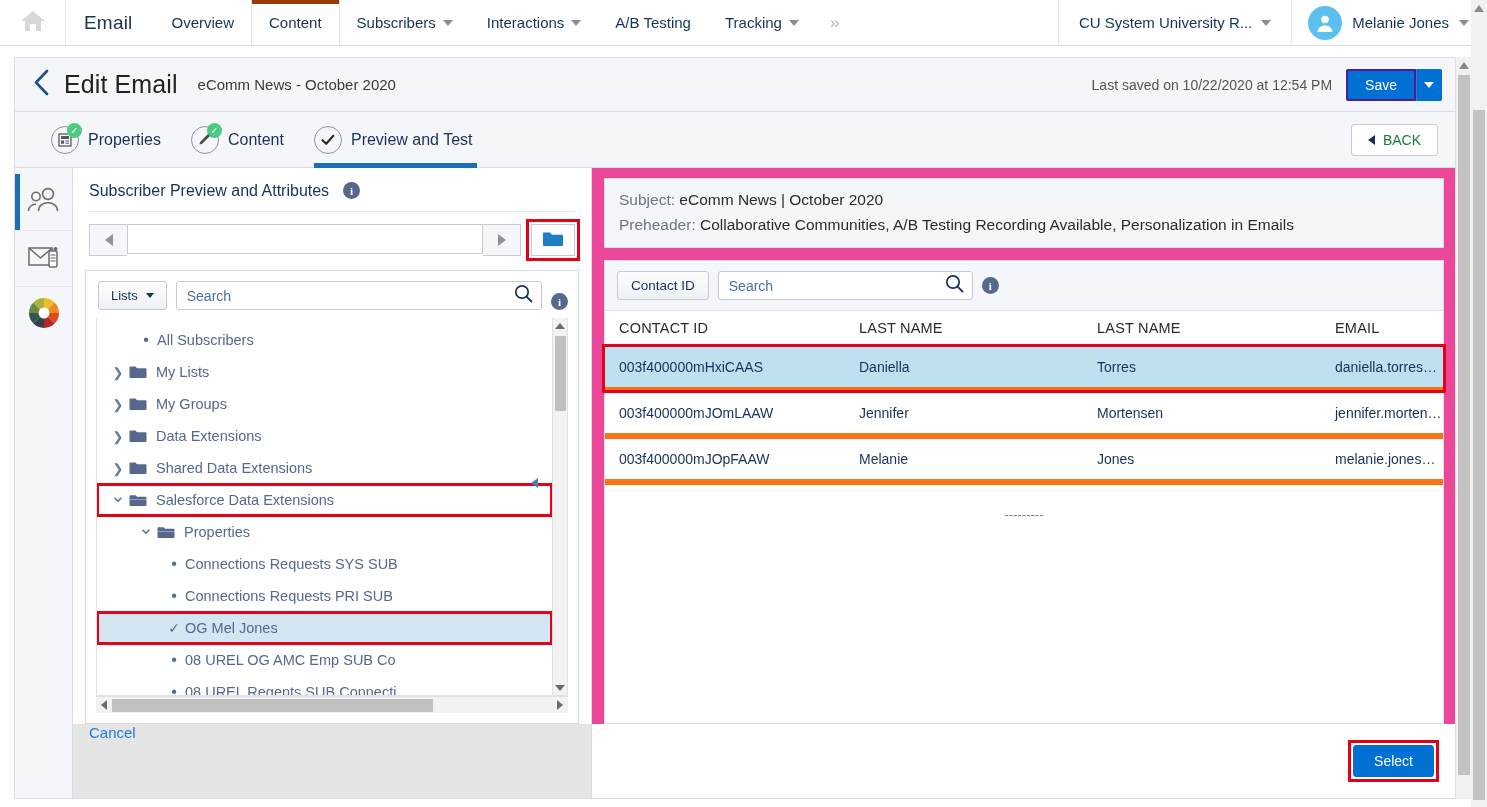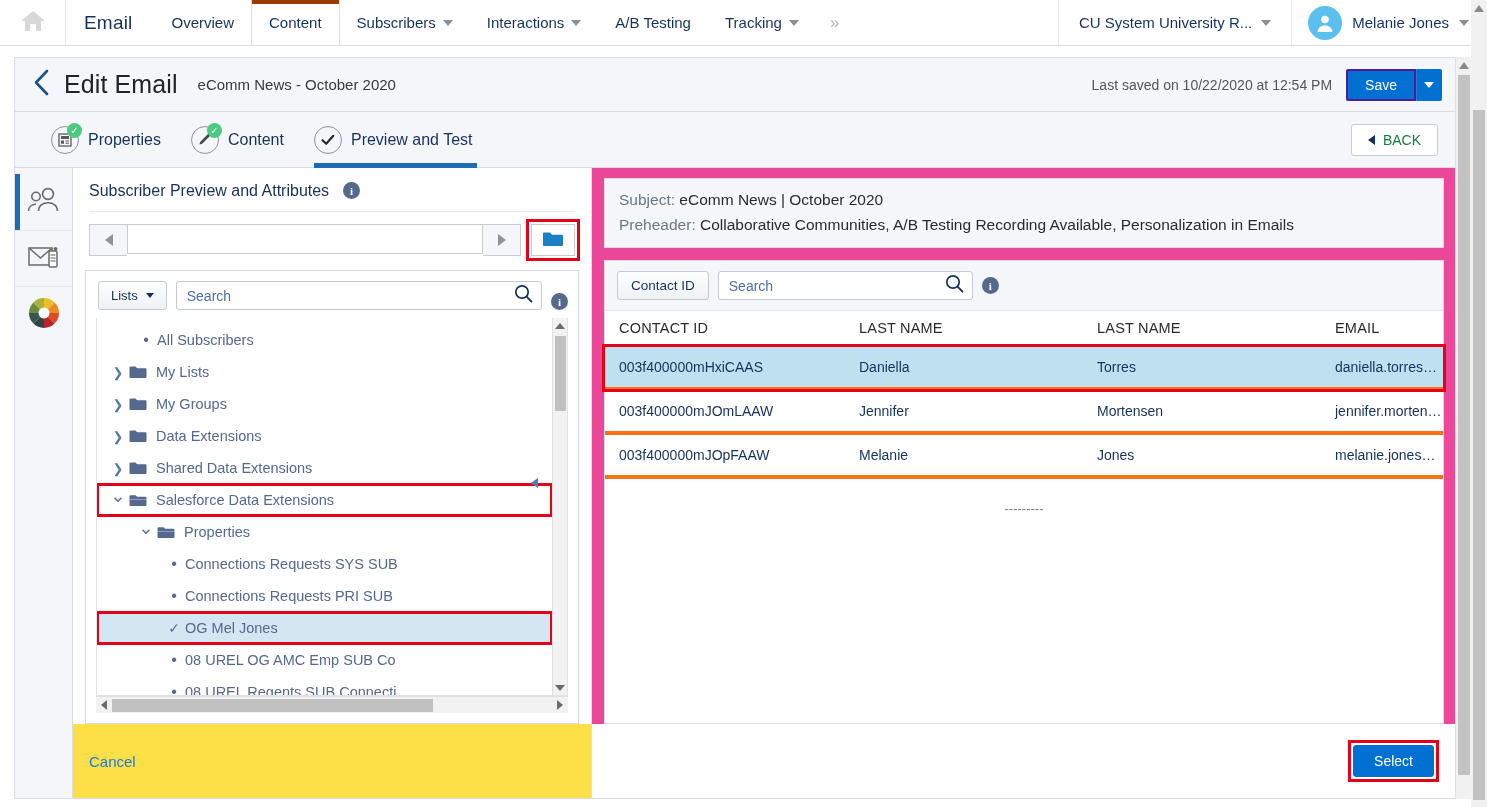--- a/index.html
+++ b/index.html
@@ -194,21 +194,21 @@
   .hscroll {
     height: 17px; background: #f2f2f2; border-top: 1px solid #e0e0e0;
     display: flex; align-items: center; margin: 0 10px 10px 10px;
   }
   .hs-arrow { width: 16px; display:flex; align-items:center; justify-content:center; cursor:pointer;}
   .hs-arrow .lf { width:0;height:0;border-top:5px solid transparent;border-bottom:5px solid transparent;border-right:6px solid #6b6b6b;}
   .hs-arrow .rt { width:0;height:0;border-top:5px solid transparent;border-bottom:5px solid transparent;border-left:6px solid #6b6b6b;}
   .hs-track { flex:1; height: 13px; position: relative; }
   .hs-thumb { position:absolute; top:0; left:0; height:13px; width:73%; background:#c0c0c0; }
 
-  .left-foot { height: 74px; display: flex; align-items: center; padding-left: 16px; background: #fde047; }
+  .left-foot { height: 74px; display: flex; align-items: flex-start; padding-left: 16px; background: #e5e5e5; }
   .cancel-link { font-size: 15px; color: #1f7ae0; cursor: pointer; }
 
   
   .right-col { flex: 1; display: flex; flex-direction: column; background: #ec4899; min-width: 0; }
   .subject-box {
     margin: 10px 12px 0 12px; border: 1px solid #d8dde6; background: #f4f6f9;
     padding: 12px 14px 13px 14px;
   }
   .subj-line { font-size: 15.5px; color: #2b2b2b; margin-bottom: 7px; }
   .subj-line:last-child { margin-bottom: 0; }
@@ -225,21 +225,21 @@
   .res-search-box input::placeholder { color:#4a6fa5; }
 
   table.grid { width: 100%; border-collapse: collapse; table-layout: fixed; }
   table.grid th {
     text-align: left; font-weight: 400; font-size: 14.5px; color: #2b2b2b;
     padding: 9px 0 10px 14px; border-bottom: 1px solid #dfe3e8; background: #fff;
     letter-spacing: .2px;
   }
   table.grid td {
     font-size: 14px; color: #16325c; padding: 12px 0 12px 14px;
-    border-bottom: 4px solid #f97316; white-space: nowrap; overflow: hidden; text-overflow: ellipsis;
+    border-bottom: 6px solid #f97316; white-space: nowrap; overflow: hidden; text-overflow: ellipsis;
   }
   tr.row-selected td { background: #bfe0ef; }
   .grid-body-wrap { flex: 1; min-height: 0; position: relative; }
   .dashes { text-align: center; font-size: 13px; color: #777; padding-top: 22px; letter-spacing: 0px;}
 
   .right-foot { height: 74px; display: flex; align-items: center; justify-content: flex-end; padding-right: 22px; background: #fff; }
   .btn-select {
     background: #0070d2; border: 1px solid #0070d2; color: #fff; font-size: 14px;
     padding: 7px 20px; border-radius: 3px; cursor: pointer;
   }

